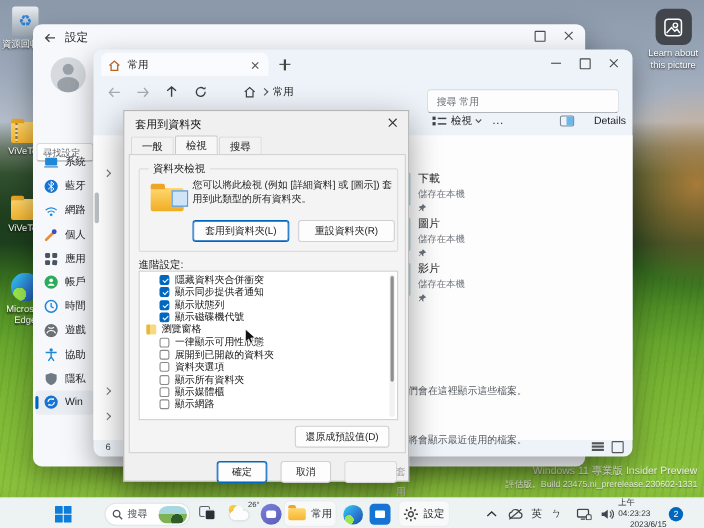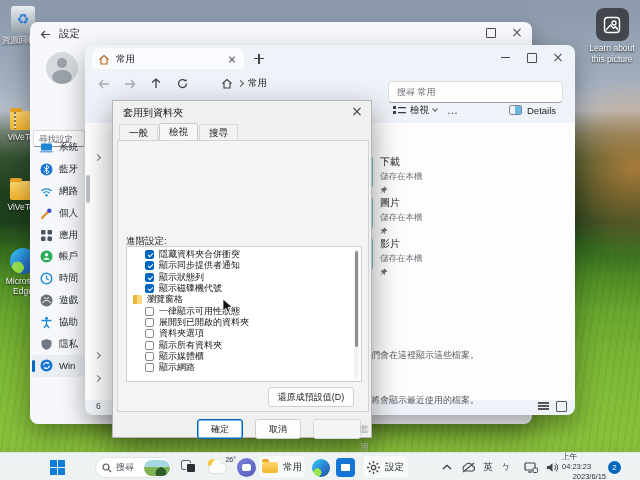--- a/index.html
+++ b/index.html
@@ -86,21 +86,21 @@
   #ex-crumb{display:flex;align-items:center;gap:5px;margin-left:26px;font-size:9.5px;}
   .chev{width:5px;height:5px;border-right:1.2px solid #555;border-bottom:1.2px solid #555;
     transform:rotate(-45deg);display:inline-block;}
   #ex-search{position:absolute;left:303px;top:36px;width:175px;height:20px;background:#fdfdfd;
     border:1px solid #d9dde2;border-bottom-color:#9aa0a6;border-radius:4px;
     font-size:9px;color:#6a6f75;padding:4px 0 16px 8px;}
   #ex-cmdbar{position:absolute;left:0;top:52px;width:100%;height:26px;display:flex;align-items:center;}
   #cmd-view{position:absolute;left:308px;display:flex;align-items:center;gap:4px;font-size:9.5px;}
   .caret-down{width:4px;height:4px;border-right:1px solid #555;border-bottom:1px solid #555;transform:rotate(45deg);margin-top:-2px;}
   #cmd-more{position:absolute;left:362px;font-size:11px;letter-spacing:1px;color:#333;}
-  #cmd-details{position:absolute;left:424px;display:flex;align-items:center;gap:5px;font-size:9.5px;}
+  #cmd-details{position:absolute;left:424px;display:flex;align-items:center;gap:18px;font-size:9.5px;}
   .details-ic{width:13px;height:10px;border:1px solid #7d8893;border-radius:2px;position:relative;}
   .details-ic::after{content:"";position:absolute;right:0;top:0;width:6px;height:8px;background:#6fb6e8;border-radius:0 1px 1px 0;}
   #ex-content{position:absolute;left:0;top:78px;width:100%;height:277px;background:#fdfdfd;}
   .nav-chev{position:absolute;width:5px;height:5px;border-right:1.2px solid #777;border-bottom:1.2px solid #777;transform:rotate(-45deg);}
   #ex-scrollthumb{position:absolute;left:1px;top:52px;width:4px;height:28px;border-radius:2px;background:#b9bec4;}
   .xitem{position:absolute;left:285px;width:190px;}
   .xsliver{position:absolute;left:0;top:2px;width:3px;height:30px;background:#7ec7da;border-radius:1px;}
   .xn{margin-left:10px;font-size:10px;color:#202124;}
   .xs{margin-left:10px;font-size:8.5px;color:#70757c;margin-top:2px;}
   .xpin{margin-left:10px;margin-top:2px;}
@@ -230,20 +230,24 @@
     <div class="la-ic">
       <svg width="18" height="18" viewBox="0 0 18 18">
           <rect x="1.5" y="1.5" width="15" height="15" rx="3" fill="none" stroke="#fff" stroke-width="1.4"></rect>
           <circle cx="11" cy="7" r="2" fill="none" stroke="#fff" stroke-width="1.3"></circle>
           <path d="M3 14l4.5-5 3 3.4 2-1.9 2.5 3.5" fill="none" stroke="#fff" stroke-width="1.3"></path>
         </svg>
     </div>
     <div class="dlabel">Learn about this picture</div>
   </div>
 
+  <div id="watermark">
+    <div class="w1">Windows 11 專業版 Insider Preview</div>
+    <div class="w2">評估版。Build 23475.ni_prerelease.230602-1331</div>
+  </div>
 
   <section class="win" id="win-settings">
     <div id="st-title">
       <svg width="11" height="9" viewBox="0 0 11 9">
           <path d="M5 1L1.5 4.5 5 8M1.5 4.5H10" fill="none" stroke="#444" stroke-width="1.2"></path>
         </svg>
       <span>設定</span>
     </div>
     <div id="st-controls">
       <span class="wc wc-max"></span><span class="wc wc-close"></span>
@@ -469,20 +473,27 @@
 
   <section id="dlg">
     <div id="dlg-title">套用到資料夾</div>
     <span id="dlg-close"></span>
     <div id="dtab-row">
         <div class="dtab"><span>一般</span></div>
         <div class="dtab on"><span>檢視</span></div>
         <div class="dtab"><span>搜尋</span></div>
       </div>
     <div id="dpage">
+      <div class="grp">
+        <span class="grp-label">資料夾檢視</span>
+        <div class="fv-icon"></div>
+        <div class="fv-desc">您可以將此檢視 (例如 [詳細資料] 或 [圖示]) 套用到此類型的所有資料夾。</div>
+        <div class="btn accent" id="btn-applyf">套用到資料夾(L)</div>
+        <div class="btn" id="btn-resetf">重設資料夾(R)</div>
+      </div>
       <div id="adv-label">進階設定:</div>
       <div id="adv-box">
         <div id="adv-list">
             <div class="arow checked">
     <span class="abox"></span>
     <span class="al">隱藏資料夾合併衝突</span>
   </div>
             <div class="arow checked">
     <span class="abox"></span>
     <span class="al">顯示同步提供者通知</span>

